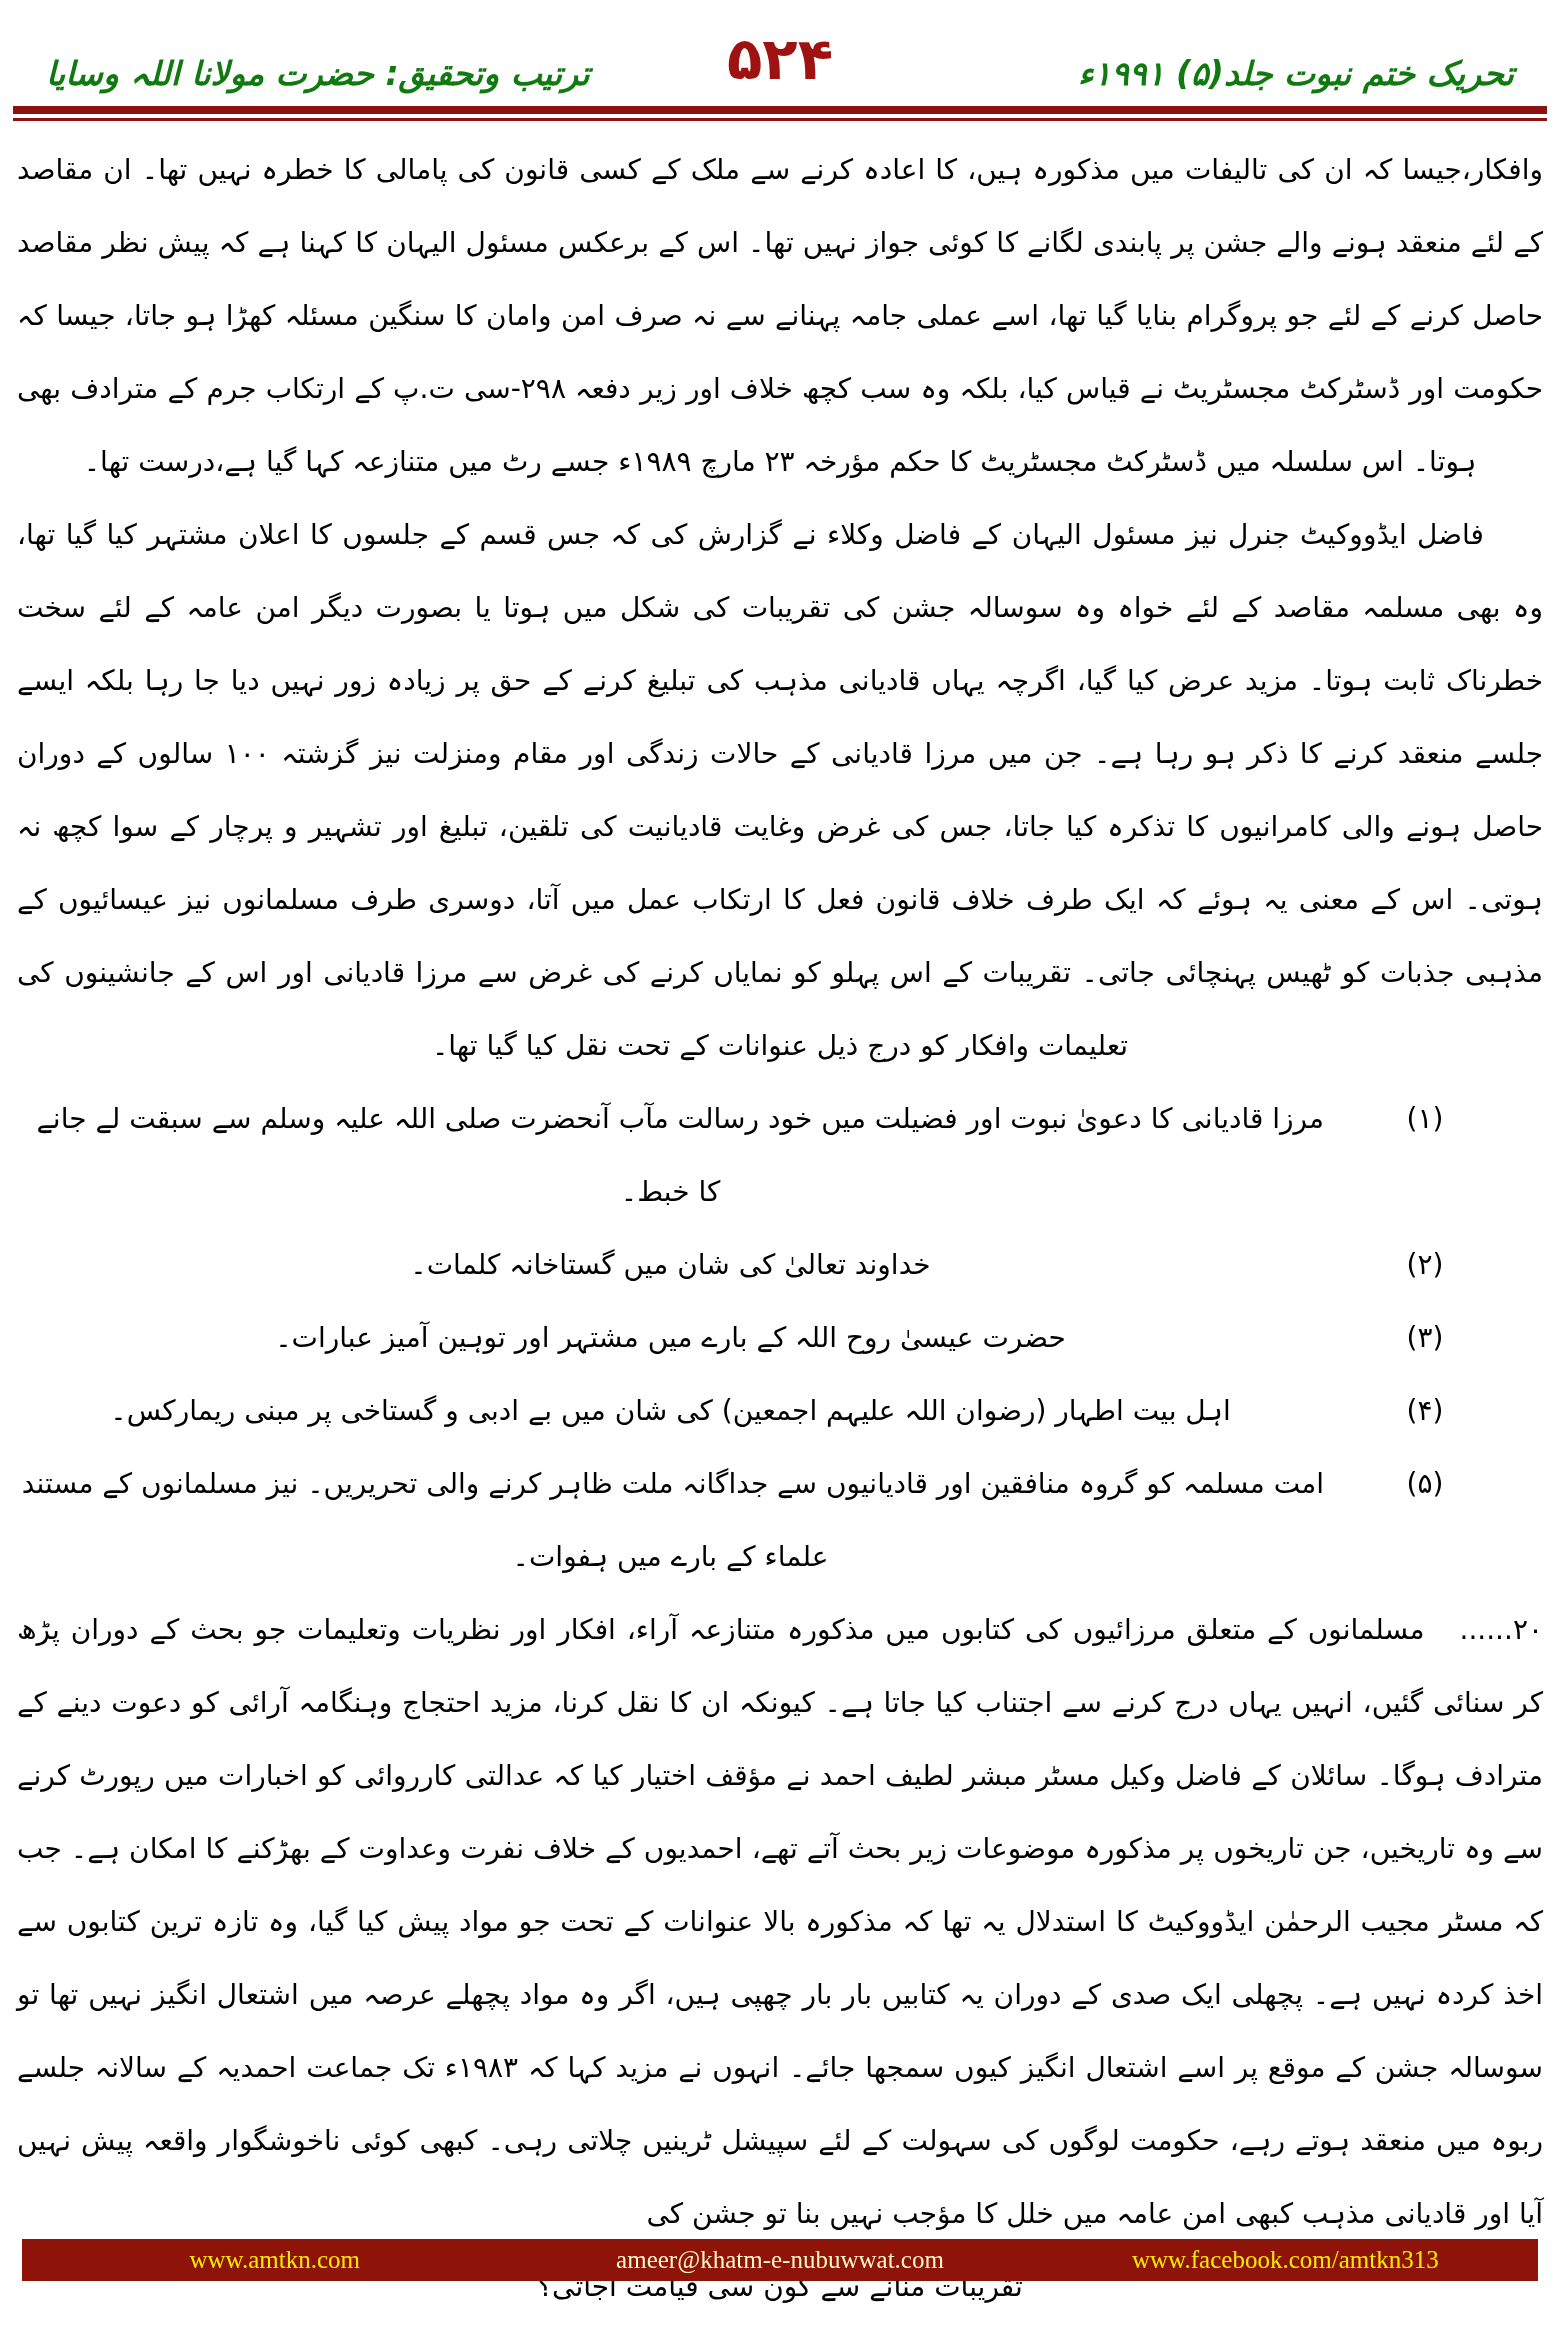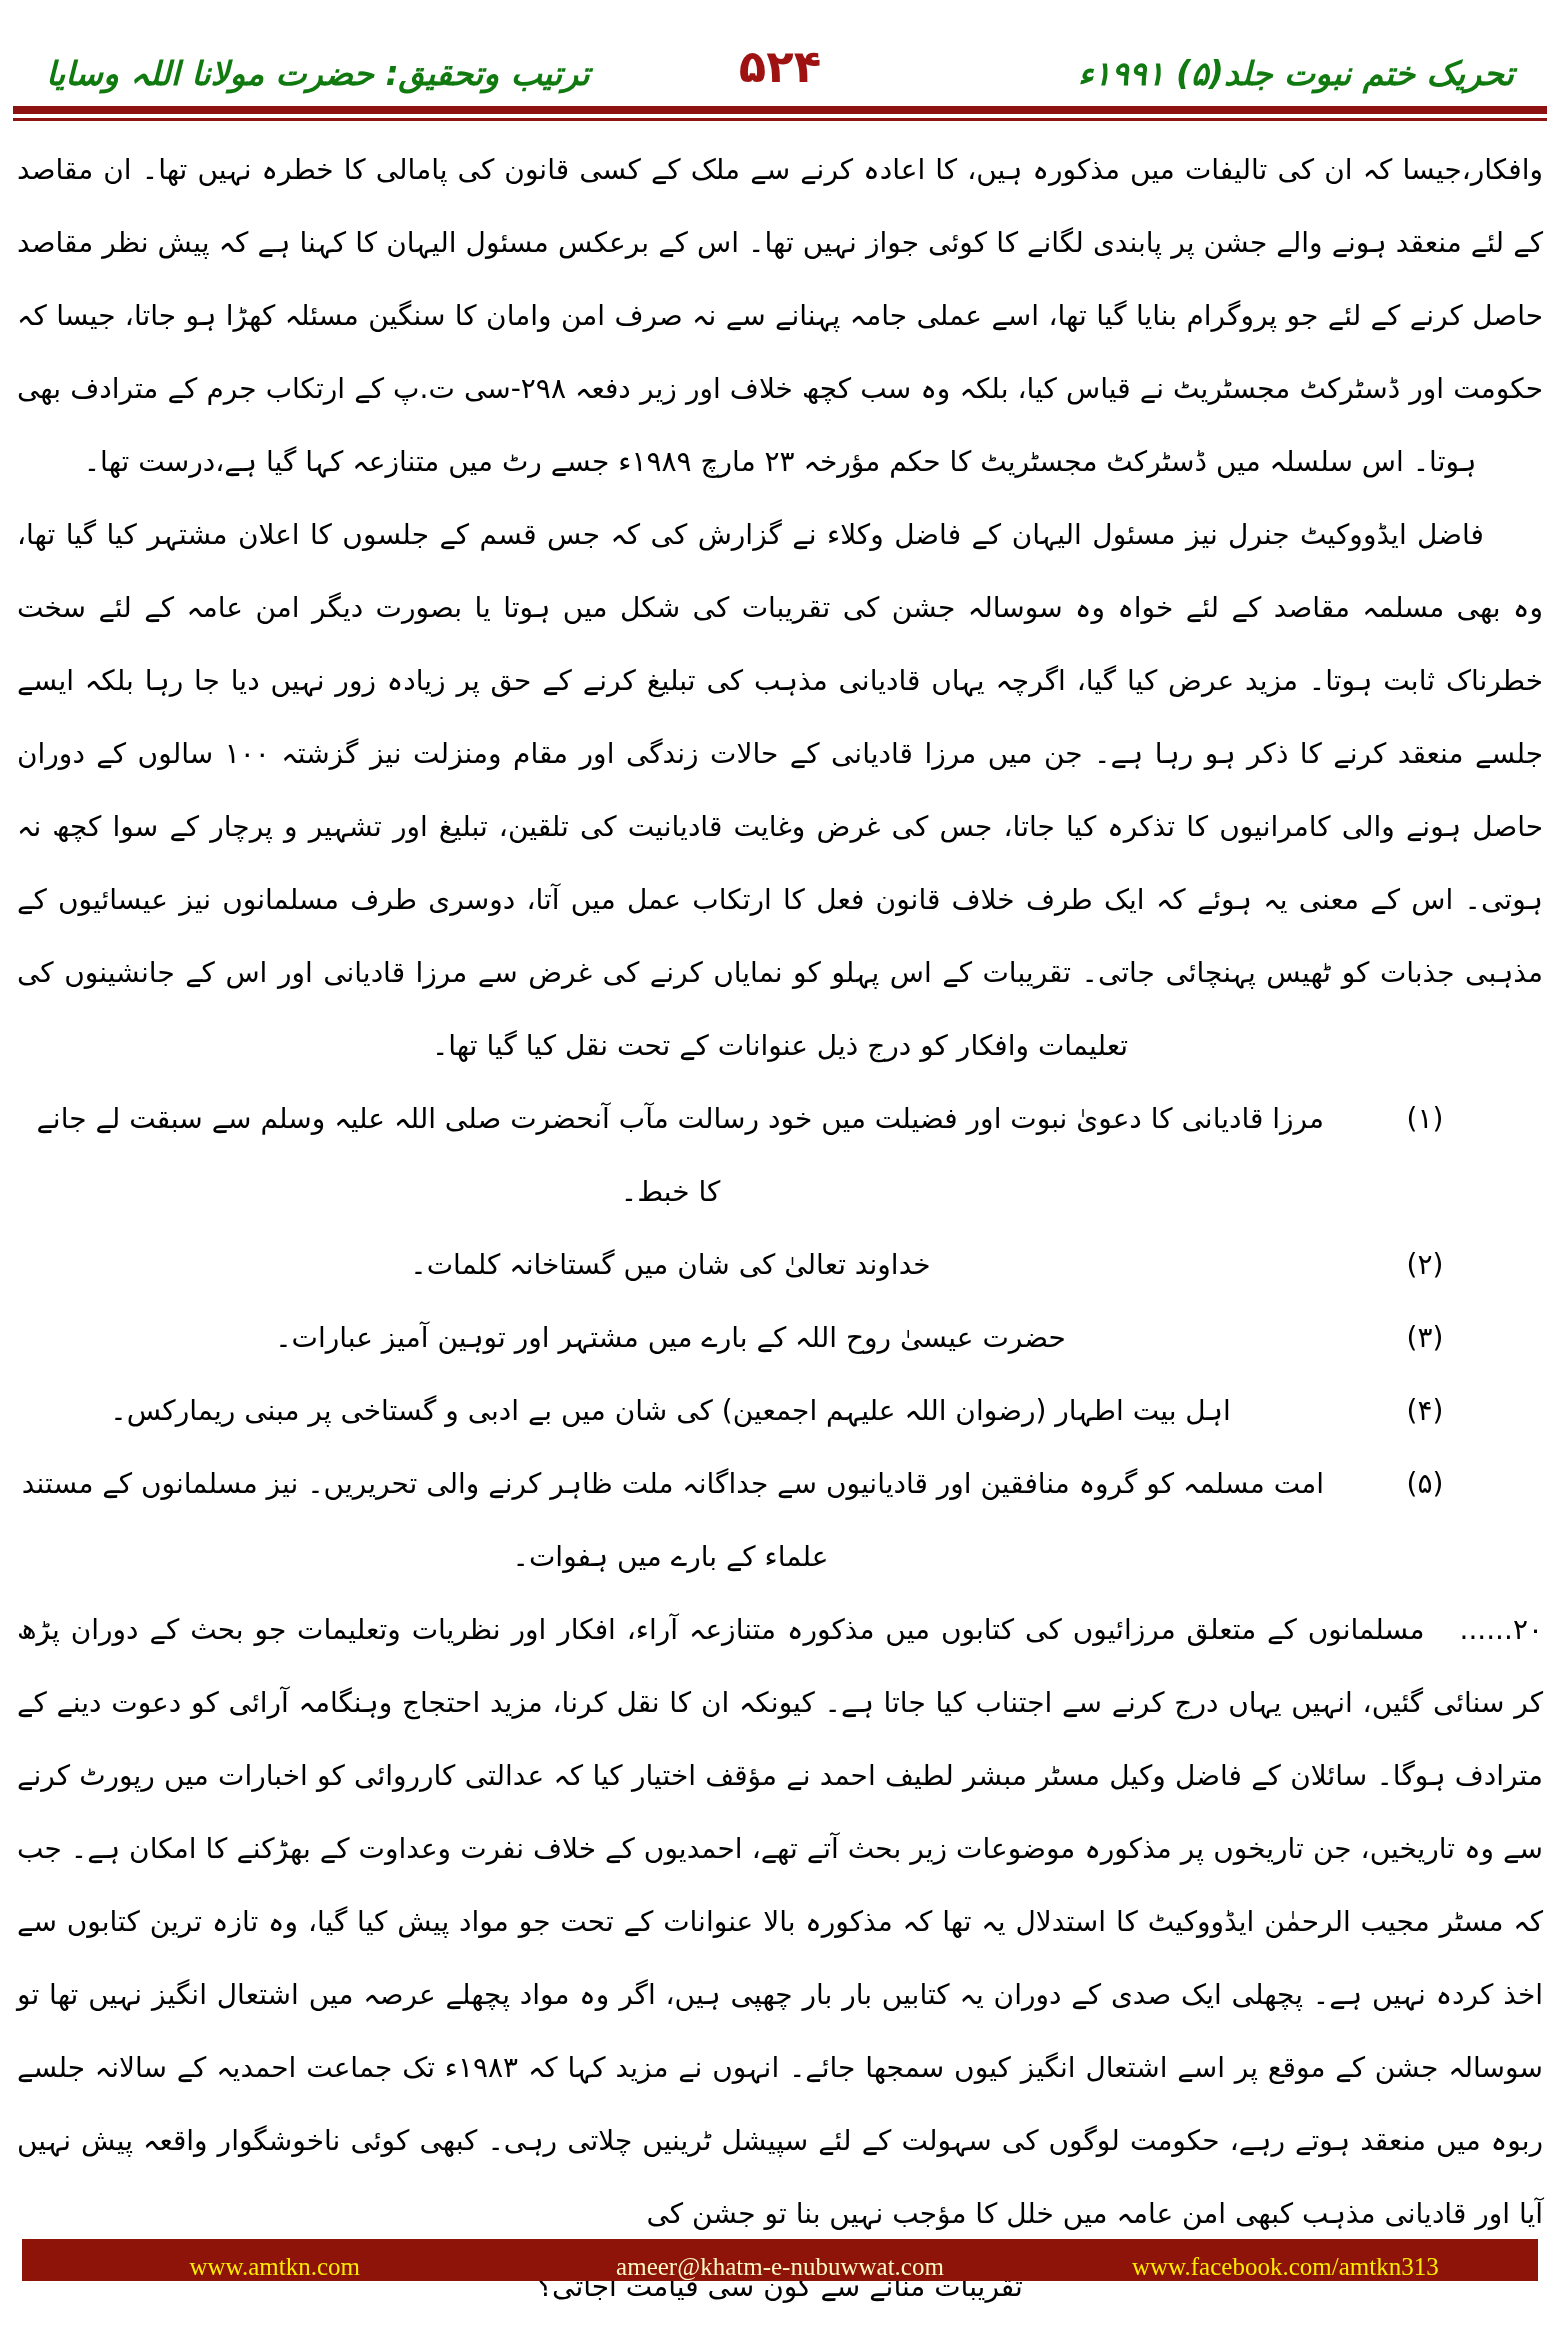--- a/index.html
+++ b/index.html
@@ -15,21 +15,21 @@
   .header{
     display:flex;
     align-items:flex-end;
     justify-content:space-between;
     padding:18.5px 46px 5px 46px;
     color:var(--green,#107a10);
     font-weight:bold;
   }
   .header .h-side{font-size:33px; font-style:italic;}
   .header .h-title{flex:1; text-align:right;margin-top:35px;}
-  .header .h-page{width:252px; text-align:center; color:var(--dark_red,#9e1212); font-size:45px; font-style:normal;}
+  .header .h-page{width:252px; text-align:center; color:var(--dark_red,#9e1212); font-size:58px; font-style:normal;}
   .header .h-editor{flex:1; text-align:left;}
   
   .rule{
     margin:8.4px 13.4px 0 13.4px;
     height:4.2px;
     border-top:8.4px solid var(--rule,#8e1212);
     border-bottom:3.4px solid var(--rule,#8e1212);
   }
   
   .content{
@@ -49,21 +49,21 @@
   .list-item{display:flex;}
   .li-num{min-width:76px;text-align:center;flex:none;}
   .li-text{flex:1;padding-right:63px;text-align:right;text-align-last:center;}
   
   .footer{
     position:absolute;
     left:22px;right:22px;bottom:49px;
     height:42px;
     background:var(--footer_bg,#8e1309);
     display:flex;
-    align-items:flex-end;
+    align-items:center;
     direction:ltr;
     font-family:"Liberation Serif",serif;
     font-size:25px;
   }
   .footer .f-cell{flex:1;text-align:center;}
   .f-yellow{color:var(--link_yellow,#fdee00);}
   .f-white{color:#fef9c3;}
 </style>
 </head>
 <body>

